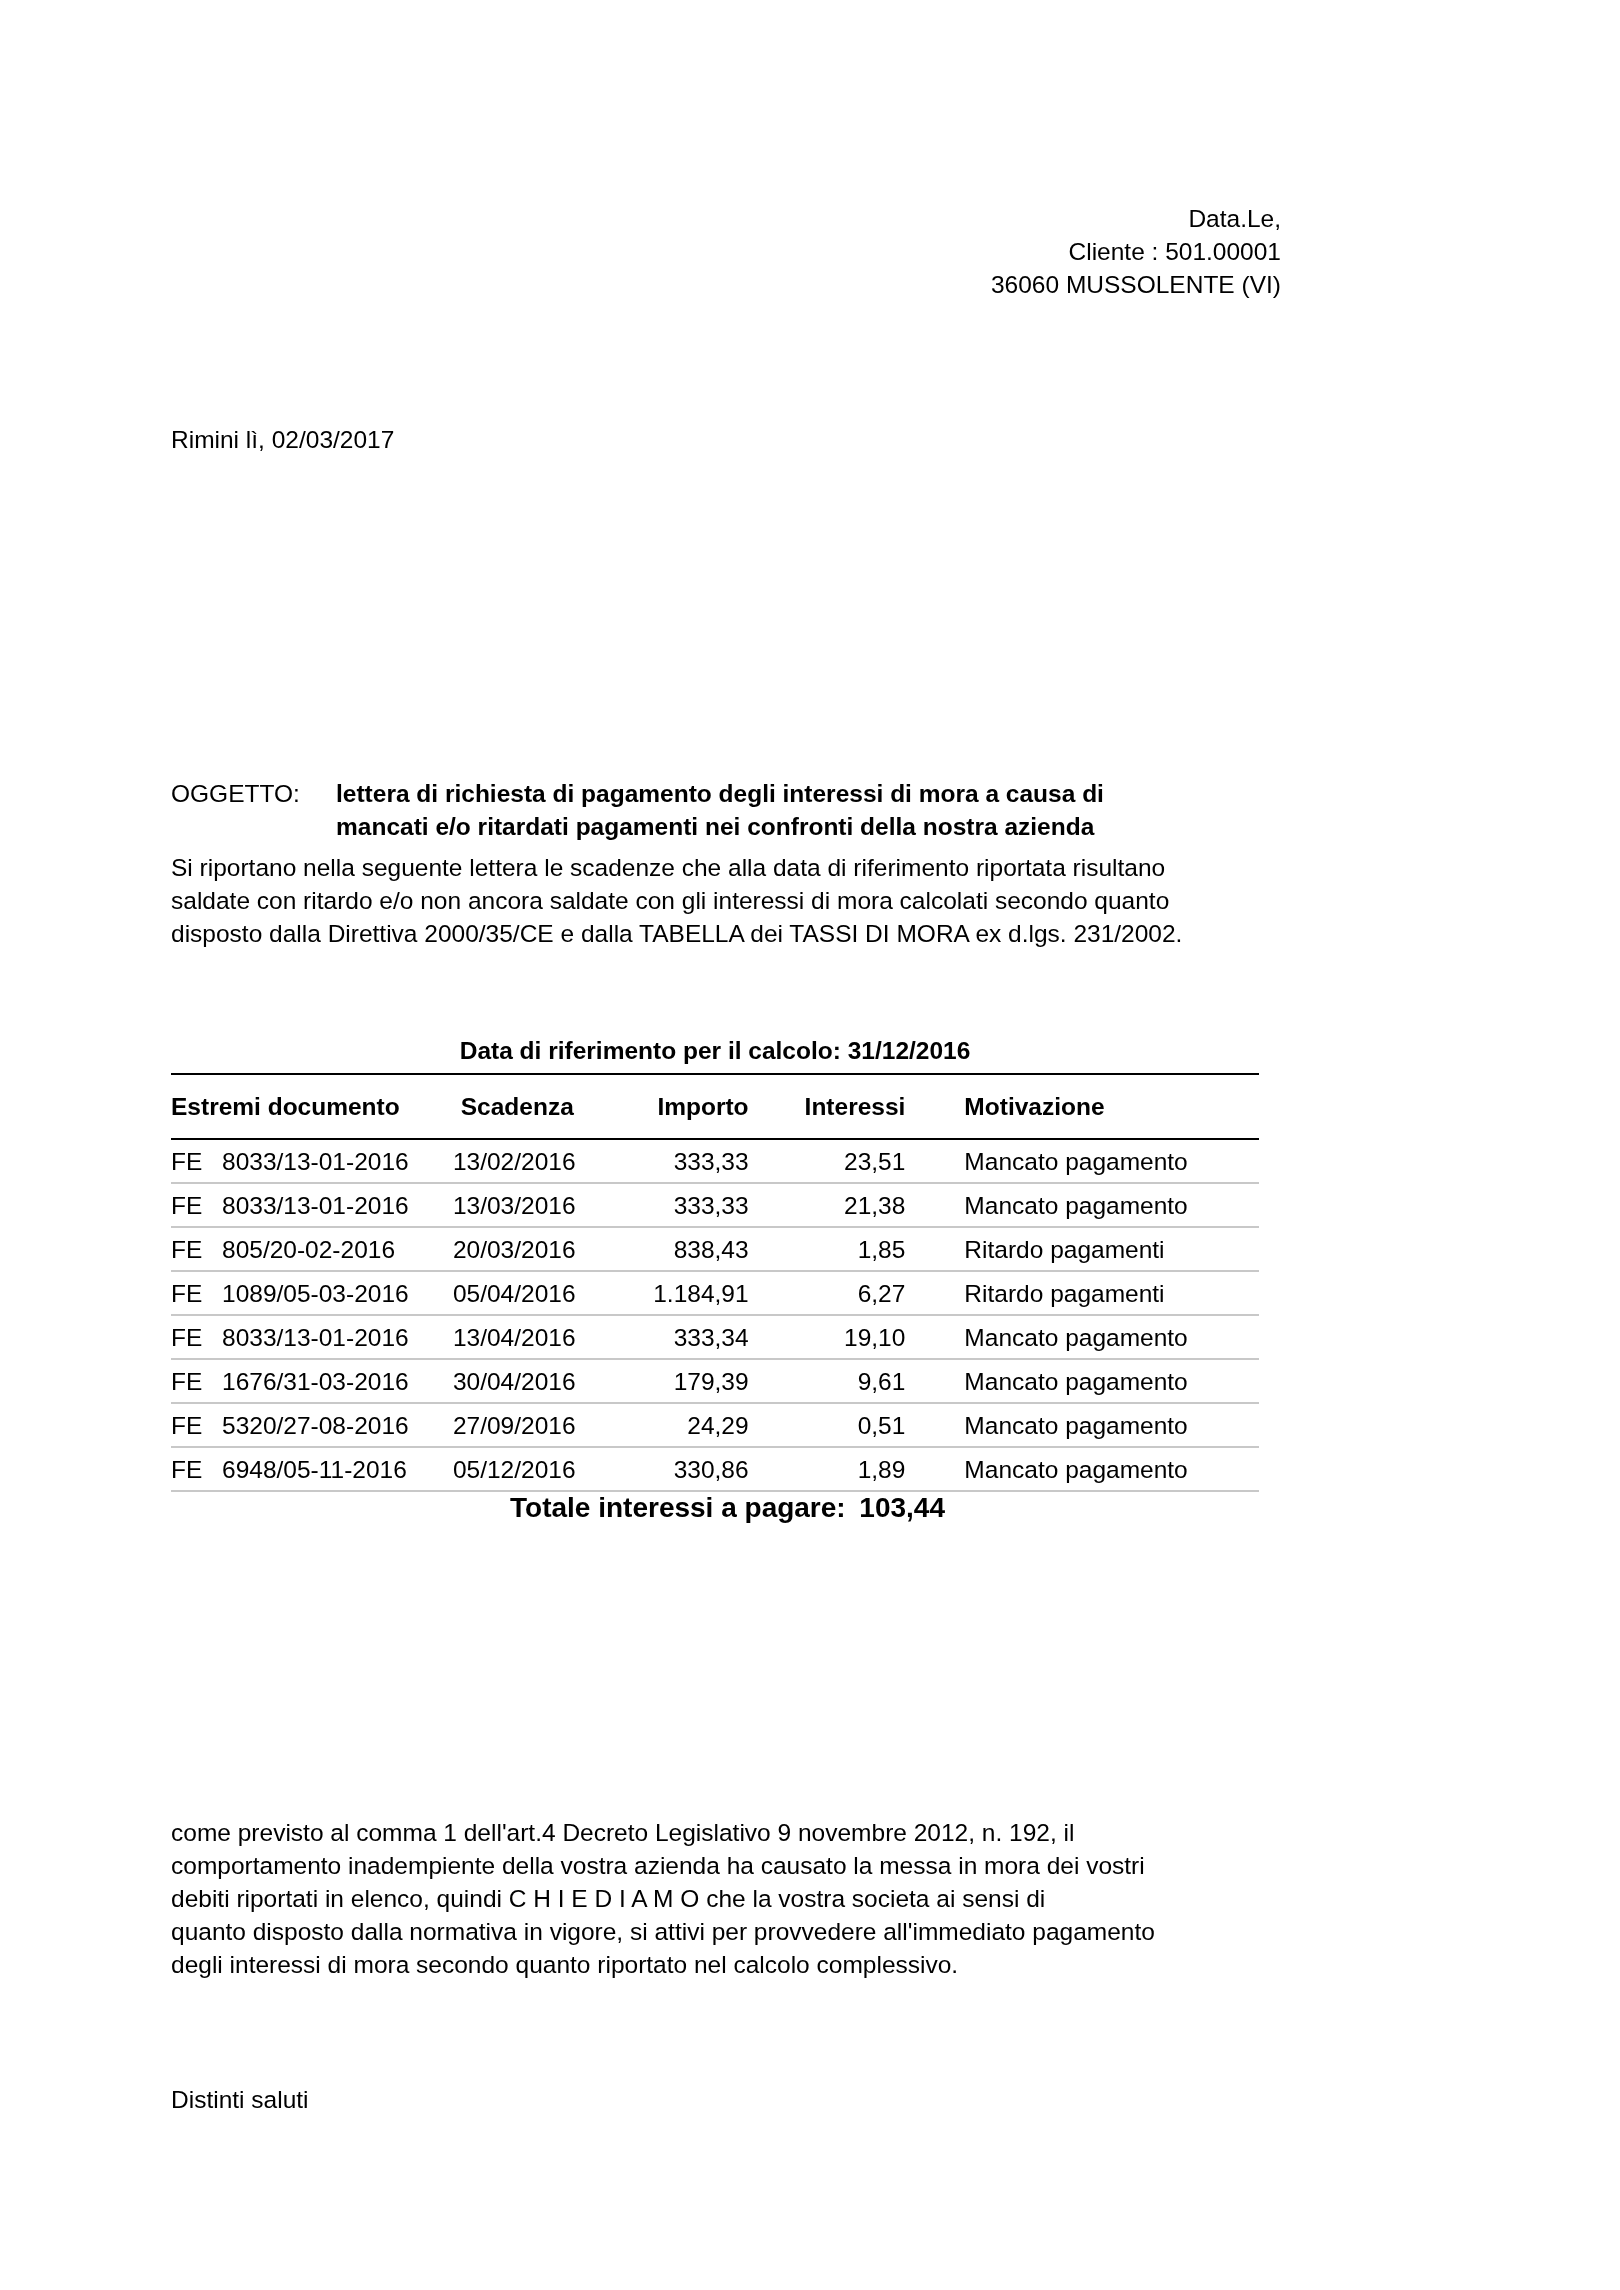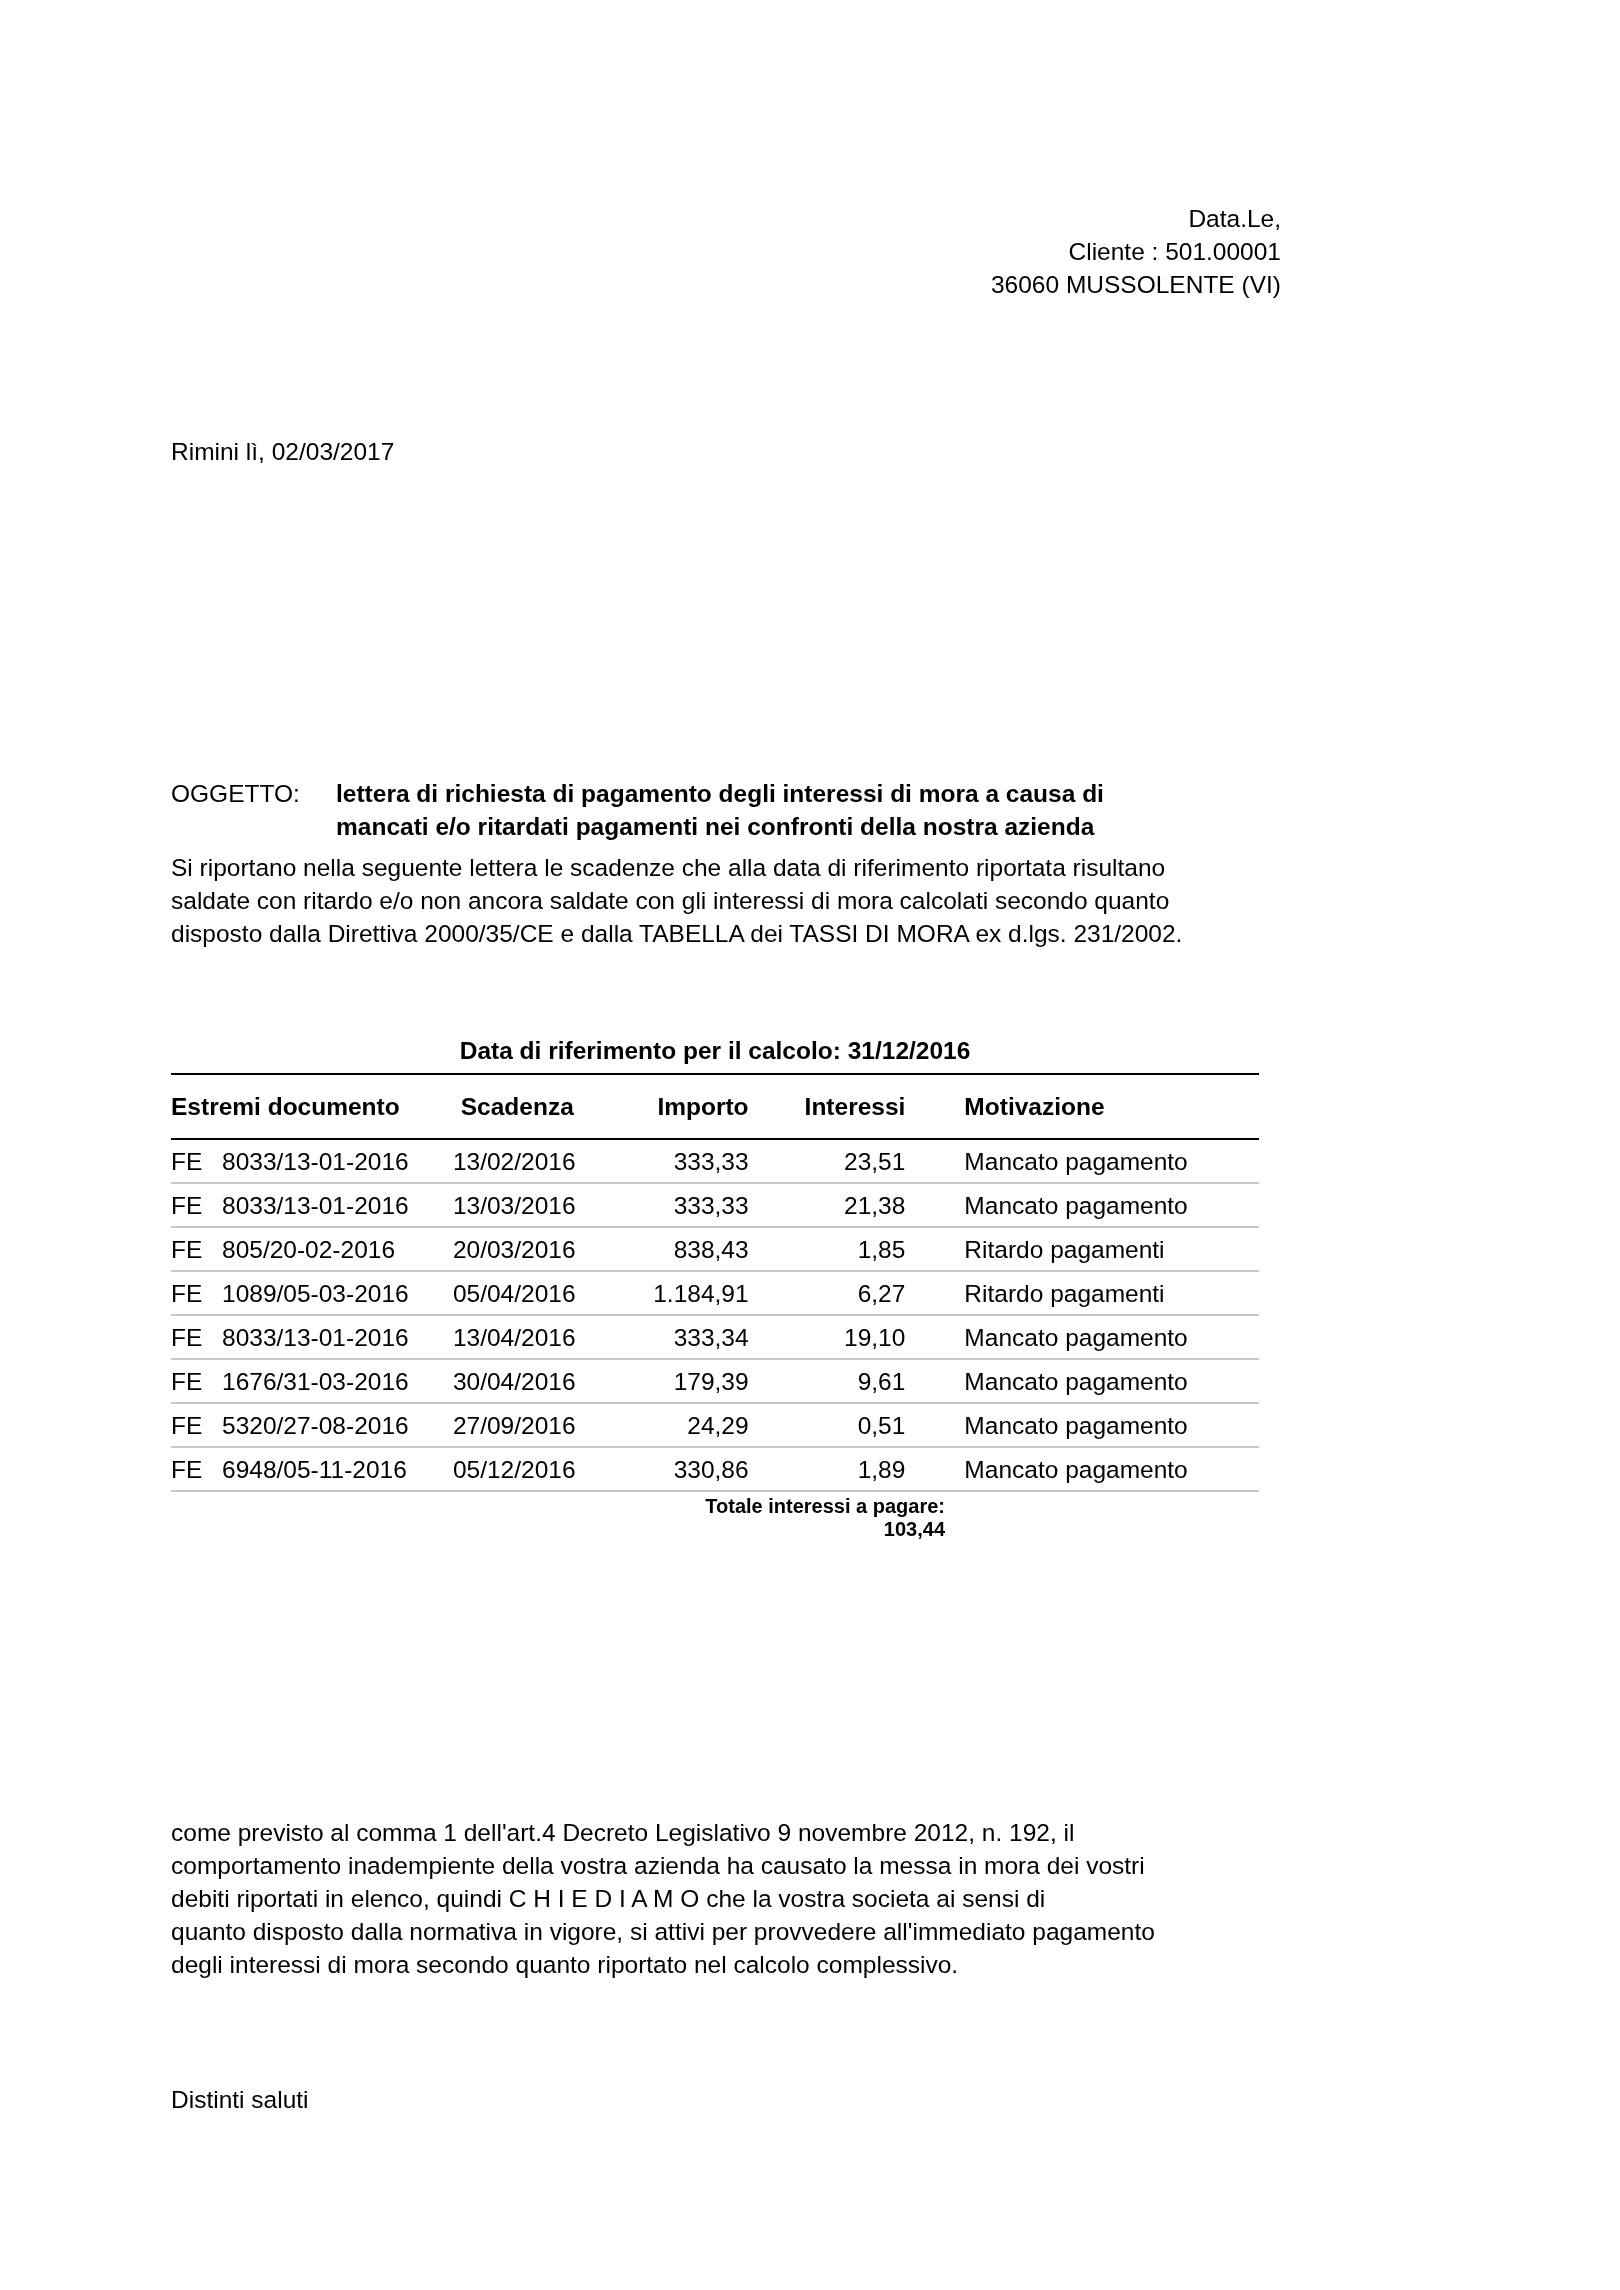--- a/index.html
+++ b/index.html
@@ -31,21 +31,20 @@
       line-height: 33px;
       font-size: 24.5px;
     }
     .recipient div { white-space: nowrap; }
     .place-date {
       position: absolute;
       left: 171px;
       top: 423px;
       font-size: 24.5px;
       line-height: 33px;
-      margin-top: 12px;
     }
     .subject {
       position: absolute;
       left: 171px;
       top: 777px;
       display: flex;
       font-size: 24.5px;
       line-height: 33px;
     }
     .subject-label {
@@ -108,24 +107,23 @@
     th.col-scad { text-align: left; padding-left: 7.8px !important; }
     th.col-imp { text-align: right; }
     th.col-int { text-align: right; }
     th.col-mot { text-align: left; }
     .doc-prefix { display: inline-block; width: 51px; }
     .total-row {
       display: flex;
       justify-content: flex-end;
       width: 774px;
       height: 49px;
-      align-items: flex-end;
-      font-weight: bold;
-      font-size: 20px;
-      flex-direction: column;
+      align-items: flex-start;
+      font-weight: bold;
+      font-size: 28px;
     }
     .total-row .total-value { margin-left: 13.7px; }
 
     .closing-para {
       position: absolute;
       left: 171px;
       top: 1816px;
       width: 1176px;
       font-size: 24.5px;
       line-height: 33px;

